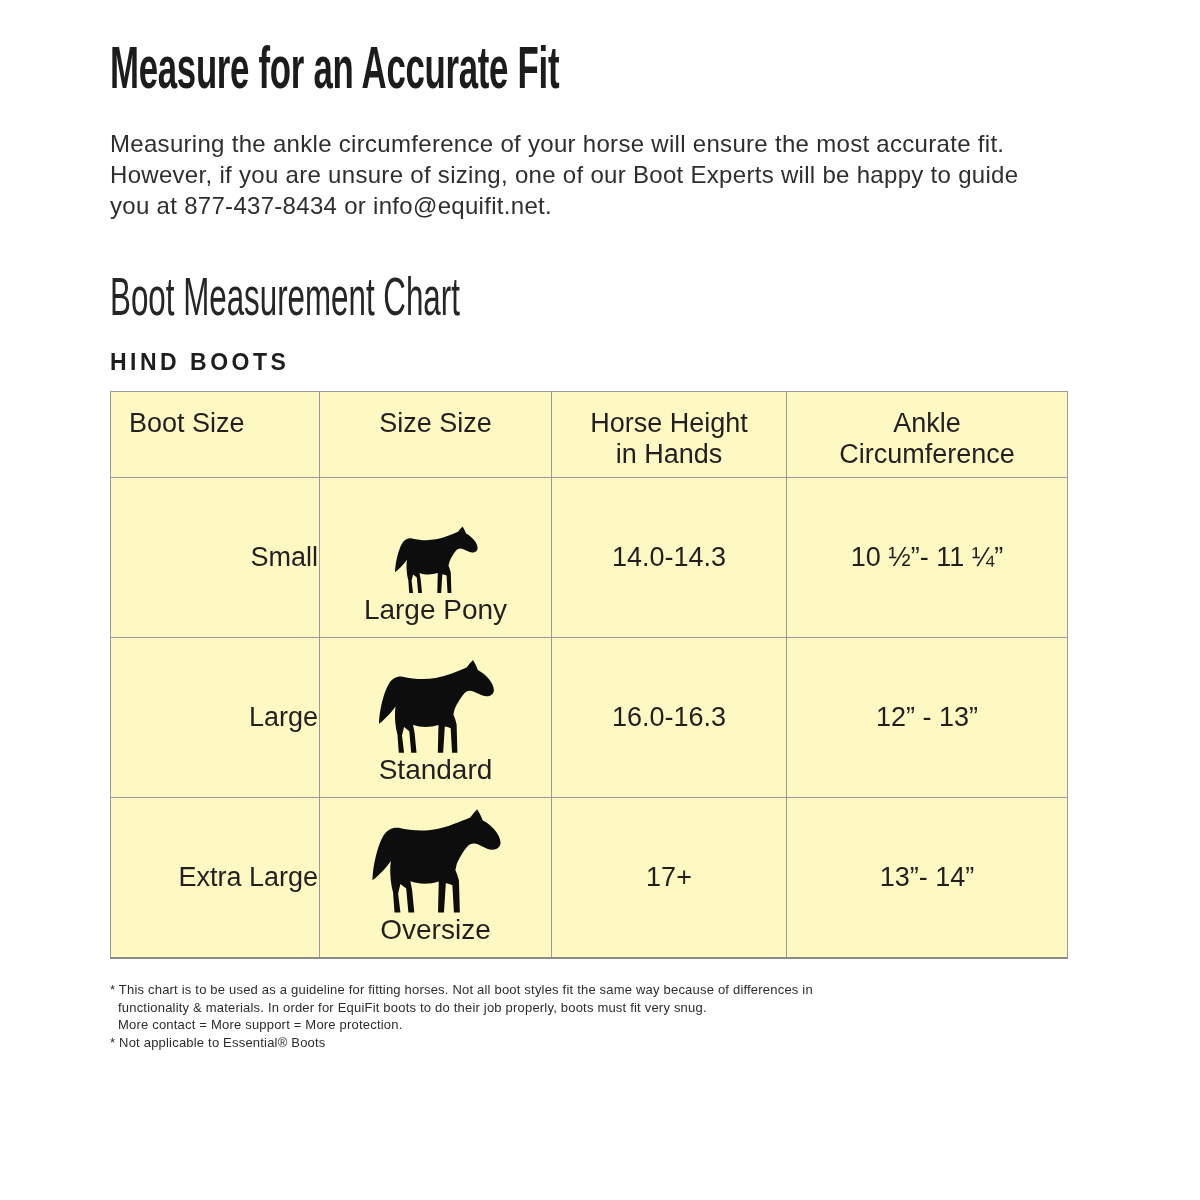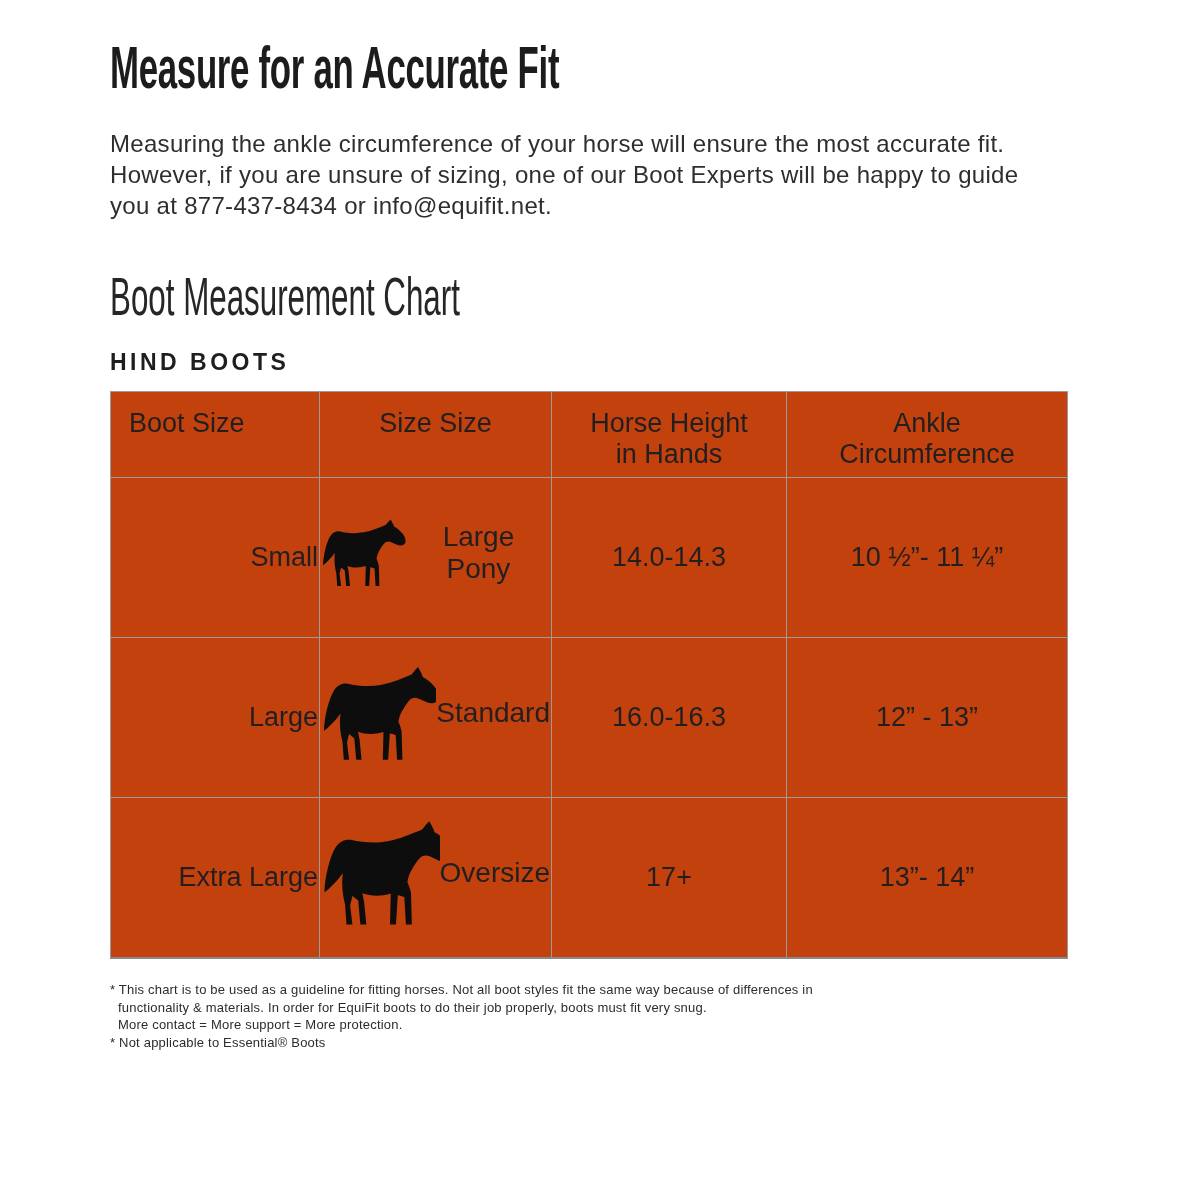--- a/index.html
+++ b/index.html
@@ -66,21 +66,21 @@
     border-collapse: collapse;
     table-layout: fixed;
     width: 943px;
   }
   table.size-chart th,
   table.size-chart td {
     border: 1px solid #9b9b9b;
     box-sizing: border-box;
     font-weight: 400;
     color: #231f20;
-    background: #c2410c;
+    background: #fef9c3;
   }
   table.size-chart tr.last-row td {
     border-bottom: 2px solid #8a8a8a;
   }
   th.col-boot   { width: 209px; }
   th.col-horse  { width: 232px; }
   th.col-height { width: 235px; }
   th.col-ankle  { width: 281px; }
 
   table.size-chart thead th {
@@ -102,21 +102,21 @@
     text-align: center;
     vertical-align: middle;
   }
   table.size-chart tbody td.boot-size {
     text-align: right;
     padding-left: 18px;
   }
   td.horse-cell .cellwrap {
     height: 157px;
     display: flex;
-    flex-direction: row;
+    flex-direction: column;
     align-items: center;
     justify-content: flex-end;
     padding-bottom: 10px;
     box-sizing: border-box;
   }
   .horse-svg { display: block; fill: #0d0d0d; }
   .horse-size-label {
     font-size: 28px;
     line-height: 32px;
     color: #231f20;

